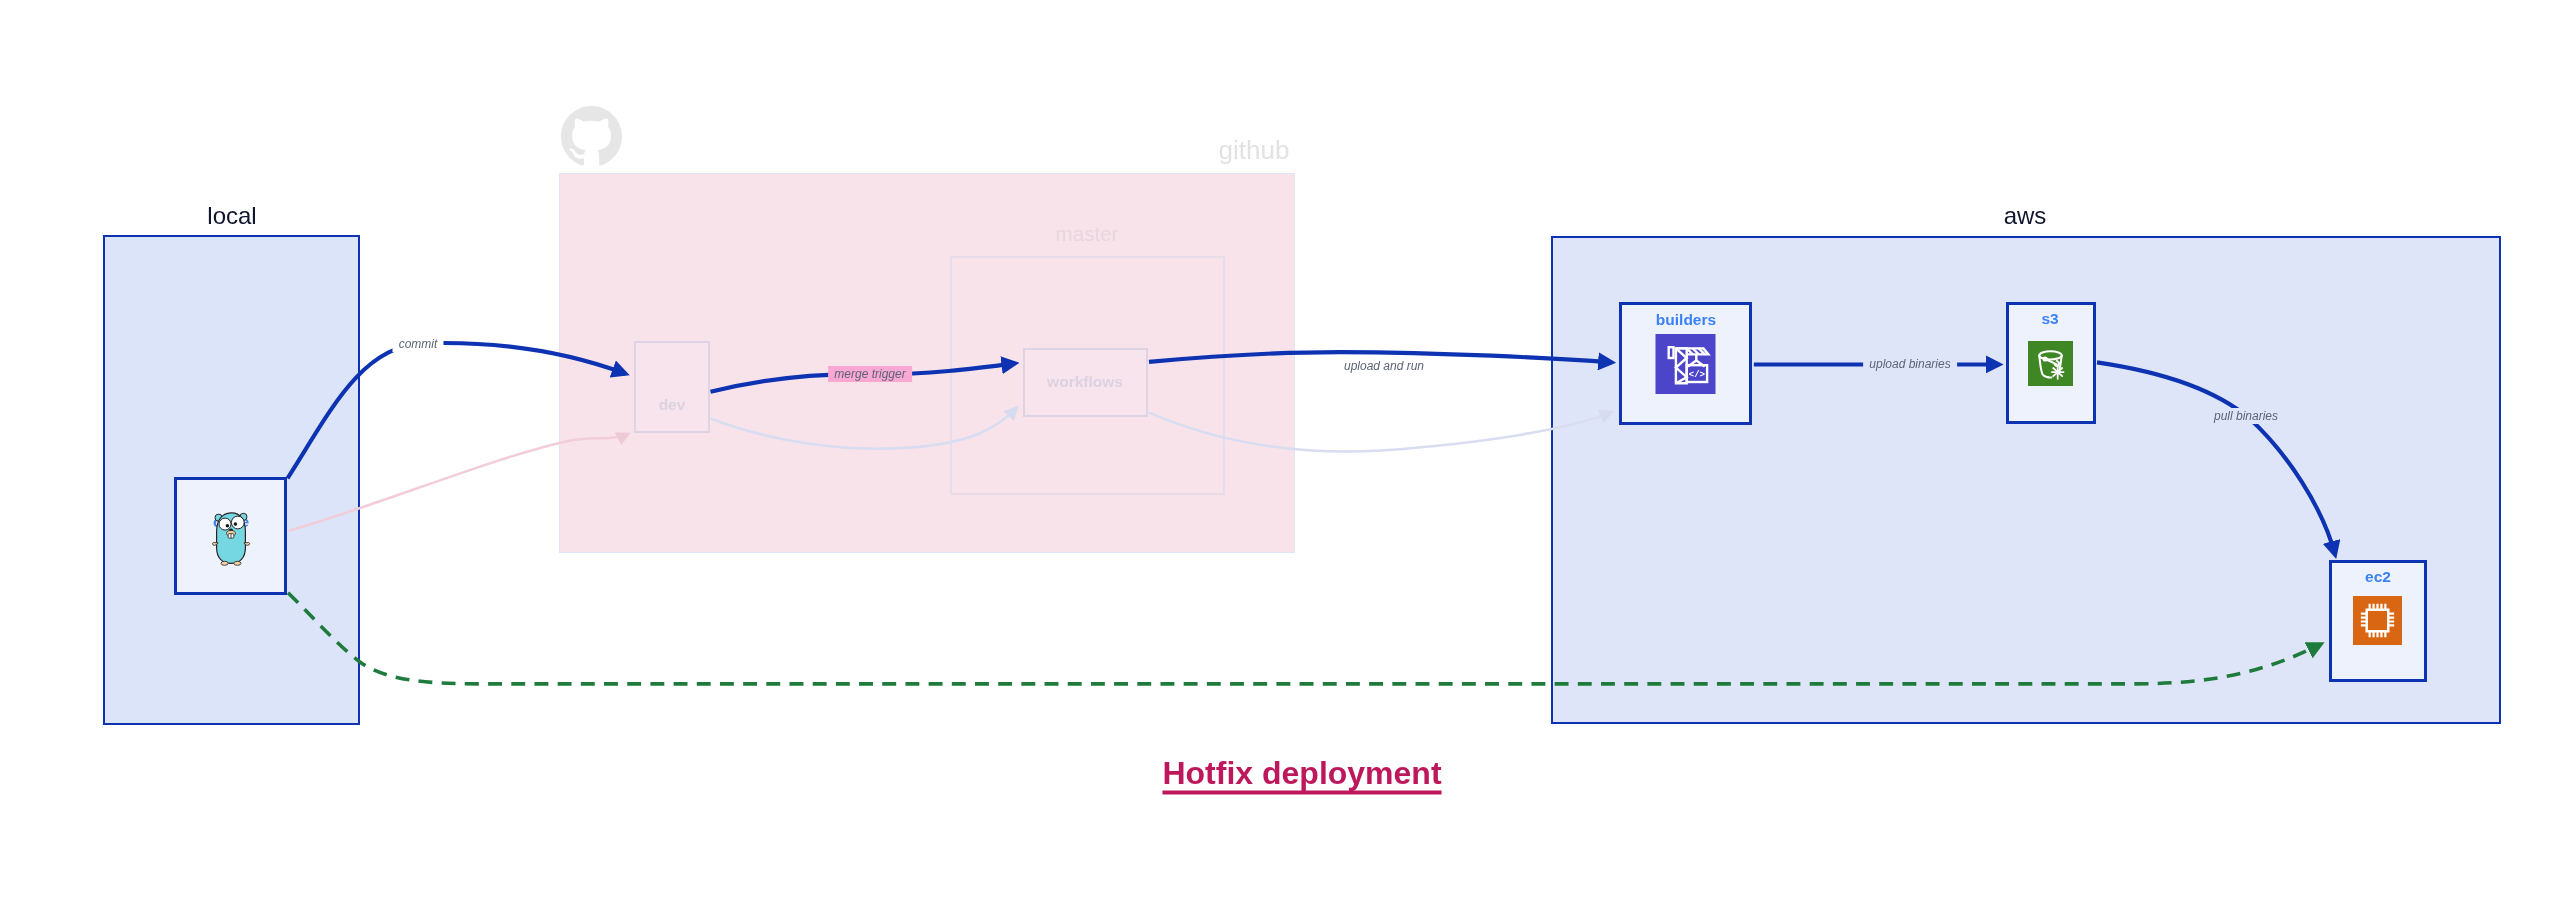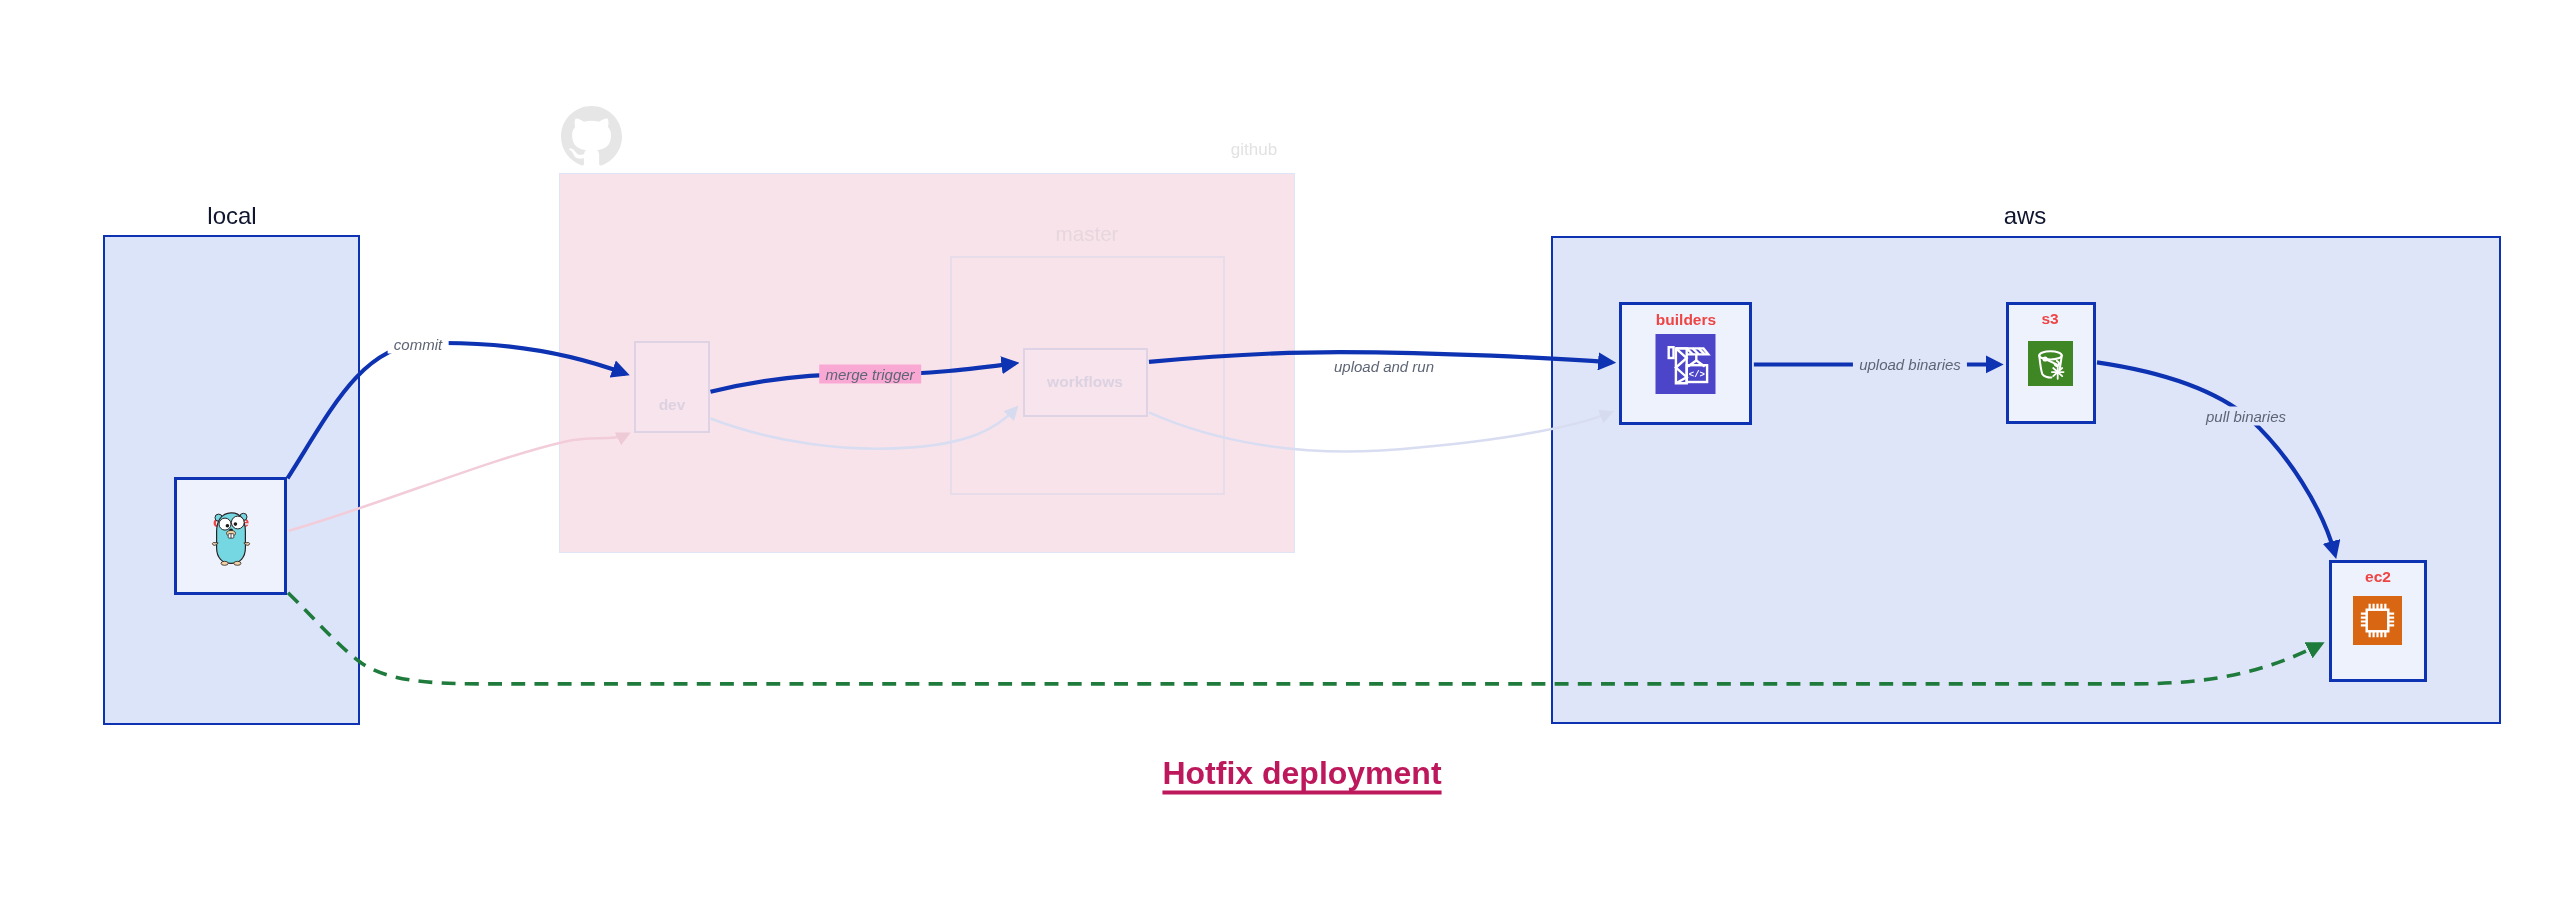--- a/index.html
+++ b/index.html
@@ -20,36 +20,36 @@
   .n-dev       { left:634px; top:341px;  width:76px; height:92px; background:#f8e4ec; border:2.1px solid #ddd3e4; }
   .n-workflows { left:1023px; top:348px;  width:125px; height:69px; background:#f8e4ec; border:2.1px solid #ddd3e4; }
   .n-builders  { left:1619px; top:302px;  width:133px; height:123px; background:#edf2fc; border:3.1px solid #0d32b2; }
   .n-s3        { left:2006px; top:302px;  width:90px; height:122px; background:#edf2fc; border:3.1px solid #0d32b2; }
   .n-ec2       { left:2329px; top:560px; width:98px; height:122px; background:#edf2fc; border:3.1px solid #0d32b2; }
 
   .ctr-label {
     position:absolute; transform:translate(-50%,-50%); white-space:nowrap;
     font-size:24px; color:#10162f; z-index:3;
   }
-  .ctr-label.faded-gray { color:#e2e2e2; font-size:17px; }
+  .ctr-label.faded-gray { color:#e2e2e2; font-size:26px; }
   .ctr-label.faded-pink { color:#e6d6de; font-size:20.6px; }
 
   .node-label {
     position:absolute; transform:translate(-50%,-50%); white-space:nowrap;
-    font-weight:bold; font-size:15.5px; color:#ef4444; z-index:3;
+    font-weight:bold; font-size:15.5px; color:#3b82f6; z-index:3;
   }
   .node-label.faded { color:#dcd2e2; }
 
   .icon-abs { position:absolute; z-index:3; }
 
   svg.edges { position:absolute; left:0; top:0; z-index:4; }
 
   .edge-label {
     position:absolute; transform:translate(-50%,-50%); white-space:nowrap;
-    font-style:italic; font-size:15px; color:#5d6575; padding:1px 6.2px; z-index:5;
+    font-style:italic; font-size:12px; color:#5d6575; padding:1px 6.2px; z-index:5;
   }
   .bg-white { background:#ffffff; }
   .bg-pink  { background:#f9a8d4; }
   .bg-lav   { background:#dfe5f8; }
 
   .diagram-title {
     position:absolute; left:1302px; top:773px; transform:translate(-50%,-50%);
     font-size:32px; font-weight:600; color:#be185d; white-space:nowrap;
     text-decoration:underline; text-decoration-thickness:3.6px; text-underline-offset:7.2px;
     z-index:6;

